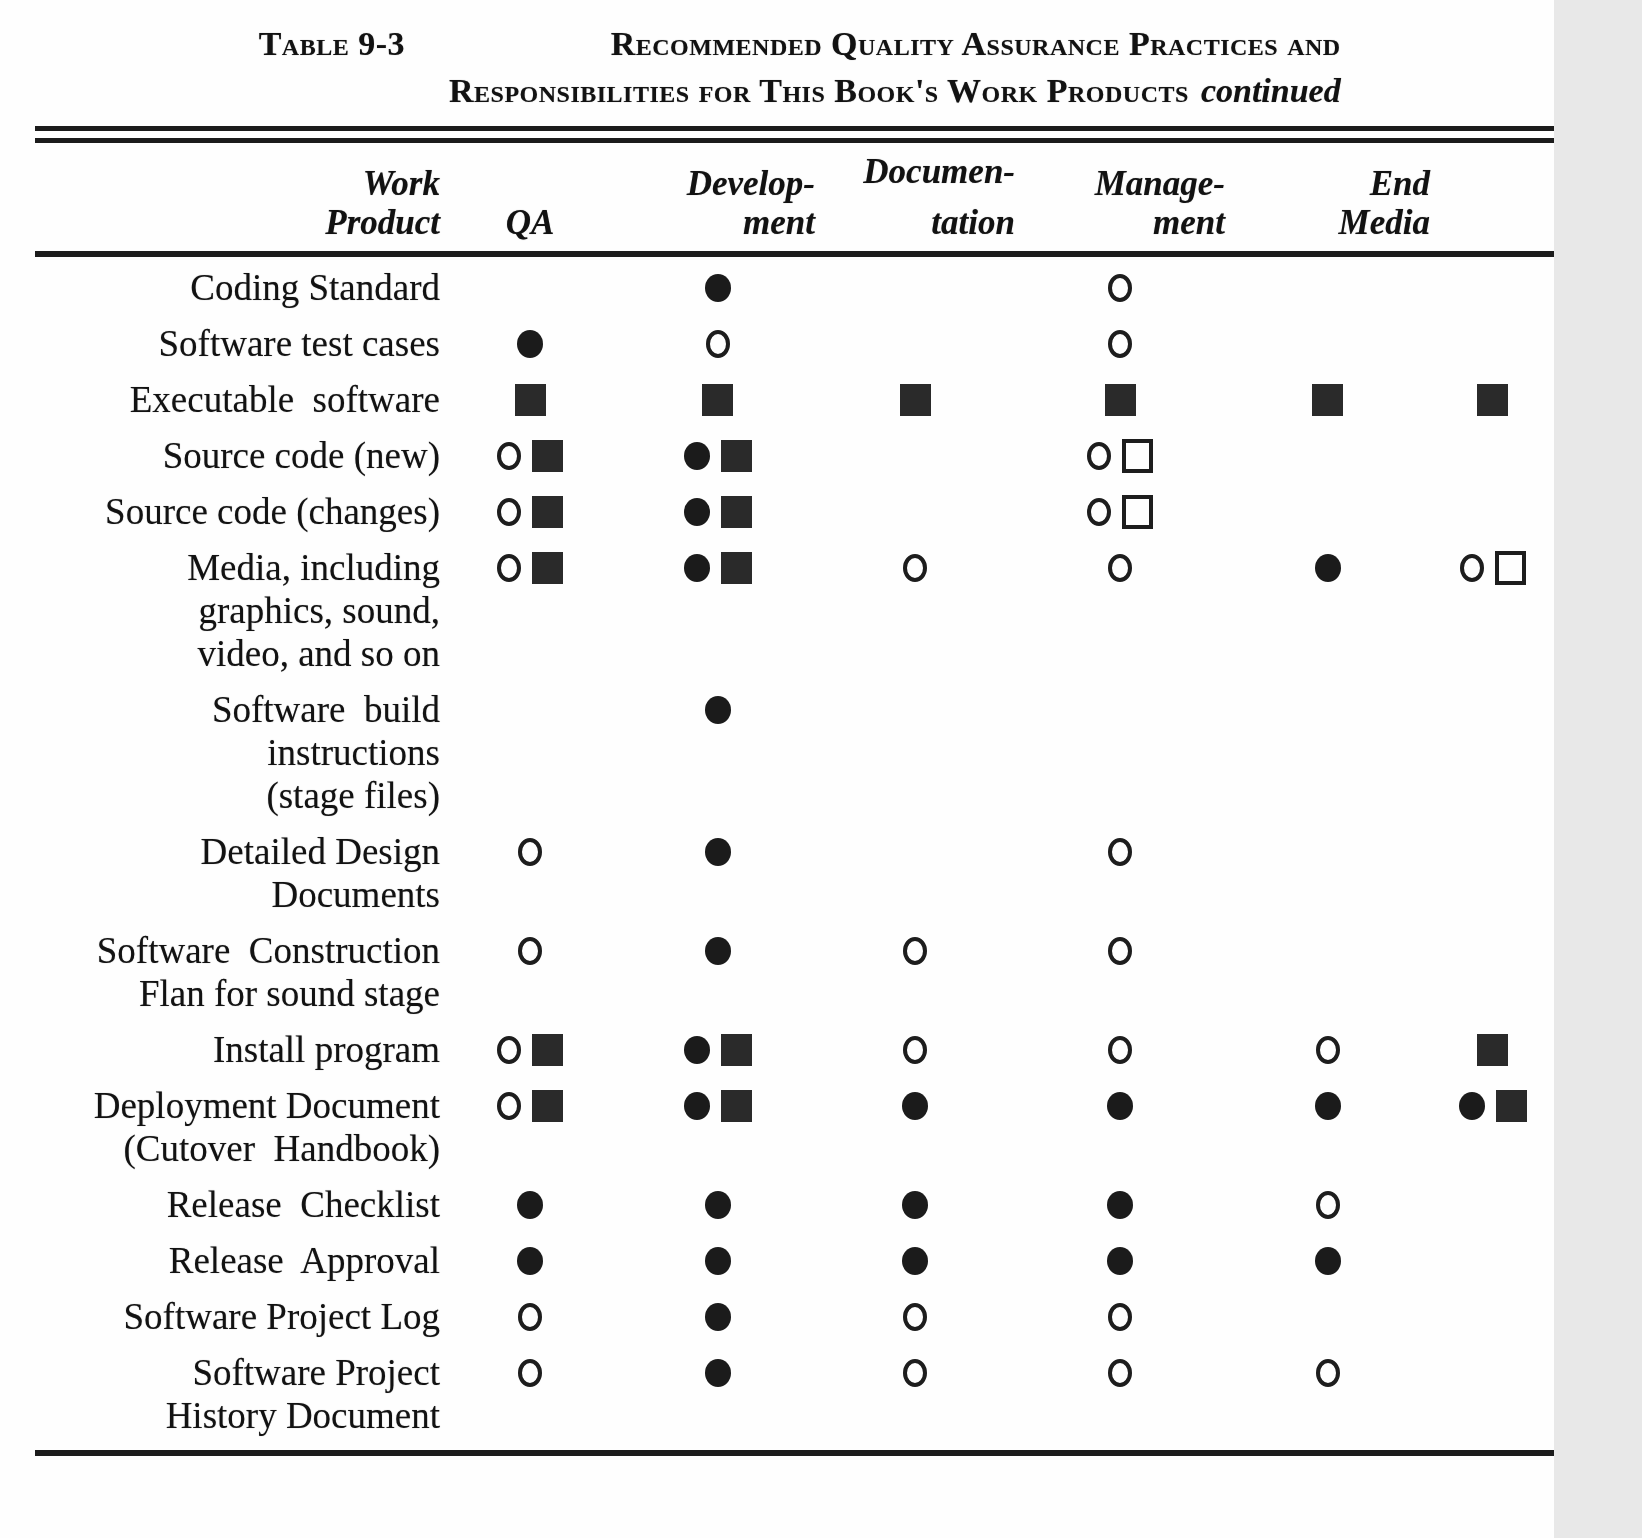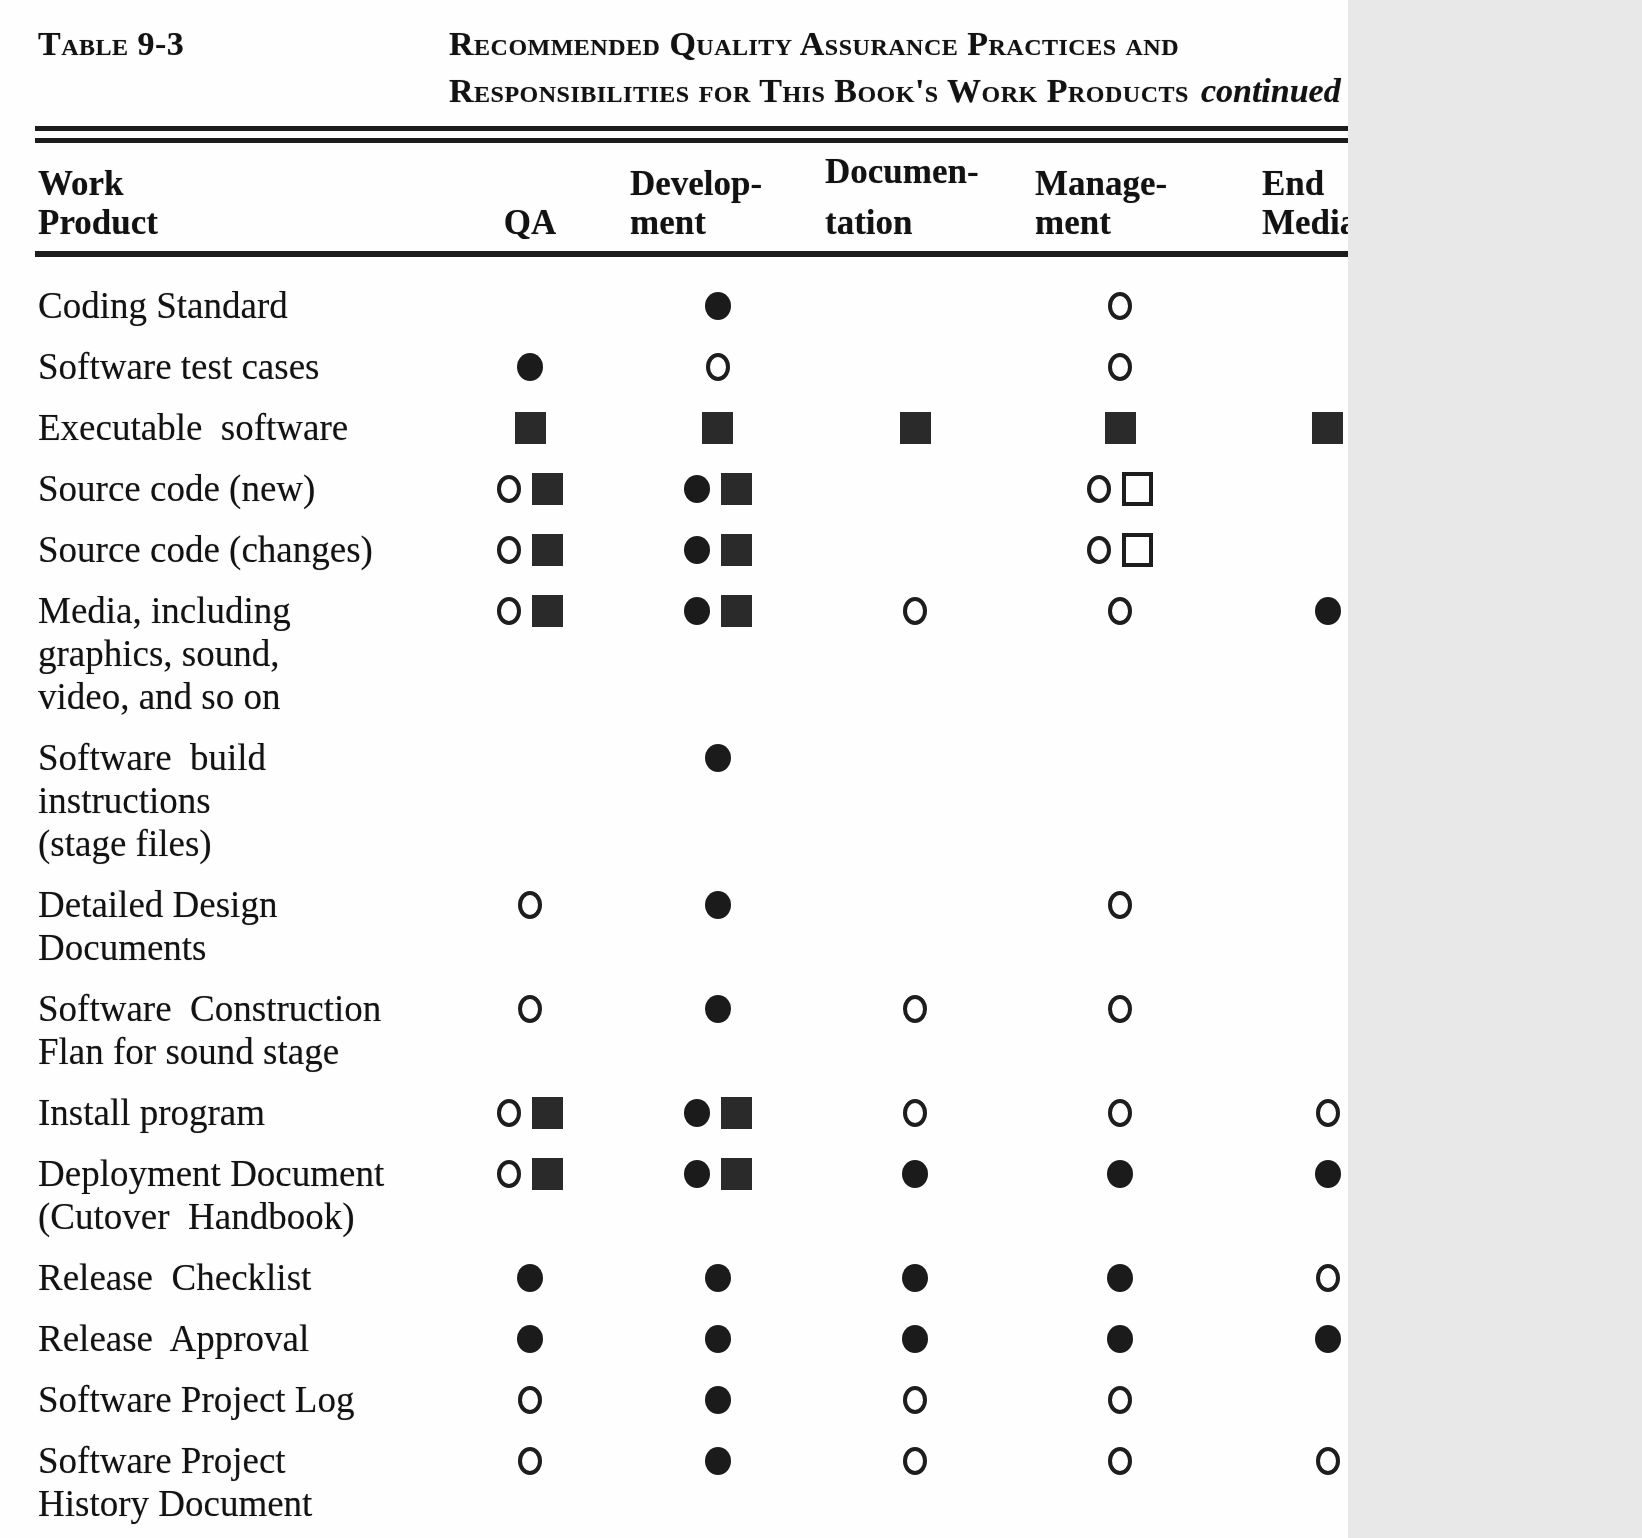--- a/index.html
+++ b/index.html
@@ -1,25 +1,26 @@
 <!DOCTYPE html>
 <html><head>
 <meta charset="utf-8">
 <style>
   html,body { margin:0; padding:0; background:#e8e8e8; }
   .page {
     position:relative;
-    width:1348px; height:1538px;
+    width:1554px; height:1538px;
     background:#fefefe;
     font-family:"Liberation Serif","DejaVu Serif",serif;
     color:#121212;
     overflow:hidden;
     box-sizing:border-box;
     padding:20px 0 0 35px;
     text-shadow:0 0 1px rgba(20,20,20,0.4);
+    text-align:right;
   }
   .content { width:1520px; }
 
   
   .caption { display:flex; align-items:flex-start; margin-bottom:12px; }
   .caption-label {
     flex:0 0 367px; width:367px;
     font-variant:small-caps; font-weight:bold;
     font-size:34px; line-height:47px; letter-spacing:0.5px;
     padding-left:3px;
@@ -35,31 +36,32 @@
   
   .thead, .row {
     display:grid;
     grid-template-columns:405px 180px 195px 200px 210px 205px 125px;
   }
   .thead { padding:9px 0 9px; }
   .th {
     font-weight:bold; font-size:35px; line-height:39px;
     display:flex; flex-direction:column; justify-content:flex-end;
     white-space:pre;
+    font-style:italic;
   }
   .th.col-0 { padding-left:3px; }
   .th.col-1 { align-items:center; }
   .th.col-2 { padding-left:10px; }
   .th.col-3 { padding-left:10px;gap:12px; }
   .th.col-4 { padding-left:20px; }
   .th.col-5 { padding-left:8px; }
   .th.col-6 { padding-left:37px; }
 
   .tbody { padding-top:9px; }
-  .row { margin-bottom:13px;margin-top:18px; }
+  .row { margin-bottom:13px; }
   .label { font-size:37px; line-height:43px; padding-left:3px; }
   .label div { white-space:pre; }
   .cell { display:flex; justify-content:center; align-items:center; gap:11px; height:43px; }
 
   
   .sym { display:inline-block; box-sizing:border-box; flex:0 0 auto; }
   .sym.filled-circle { width:26px; height:28px; border-radius:50%; background:#1b1b1b; }
   .sym.open-circle   { width:24px; height:28px; border-radius:50%; border:4px solid #1d1d1d; background:transparent; }
   .sym.filled-square { width:31px; height:32px; background:#2a2a2a; }
   .sym.open-square   { width:31px; height:34px; border:4px solid #1d1d1d; background:transparent; }

